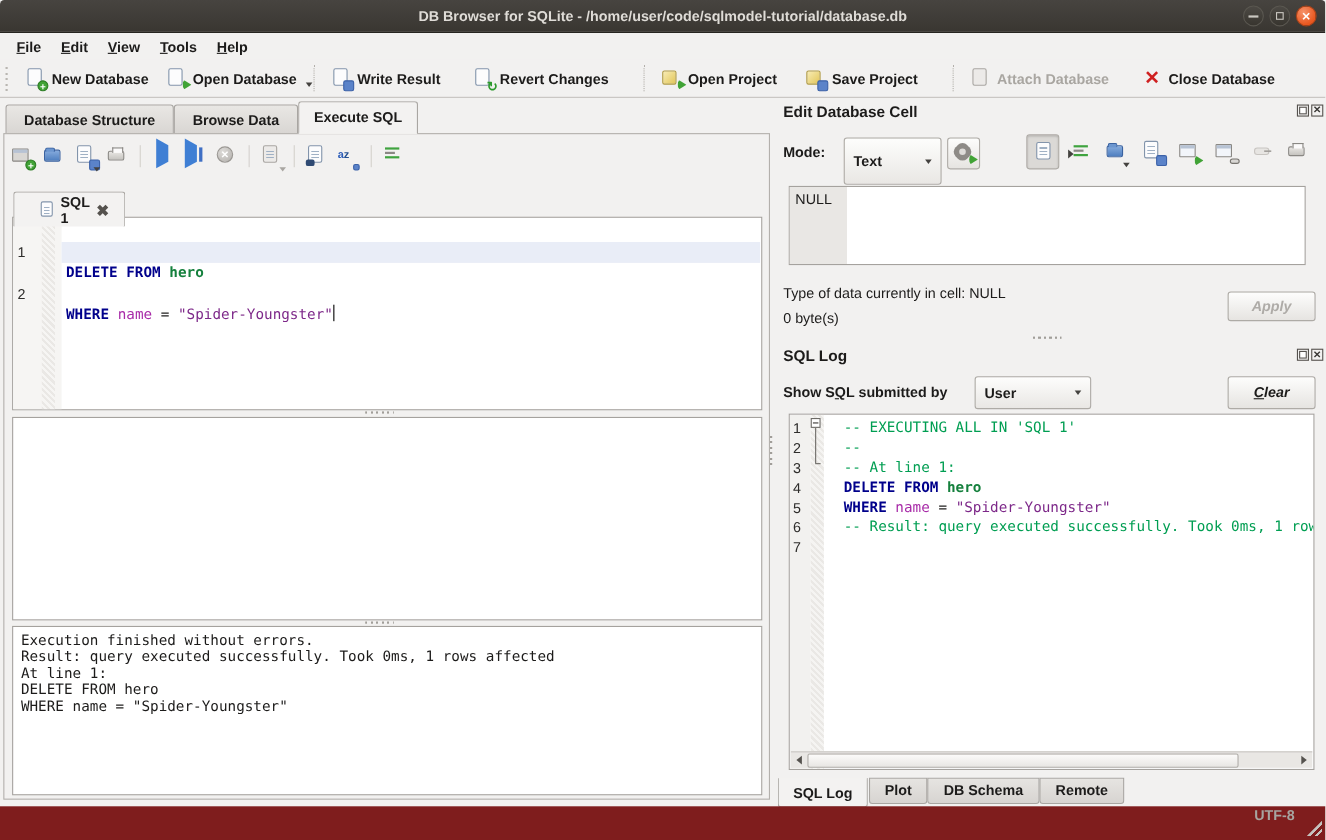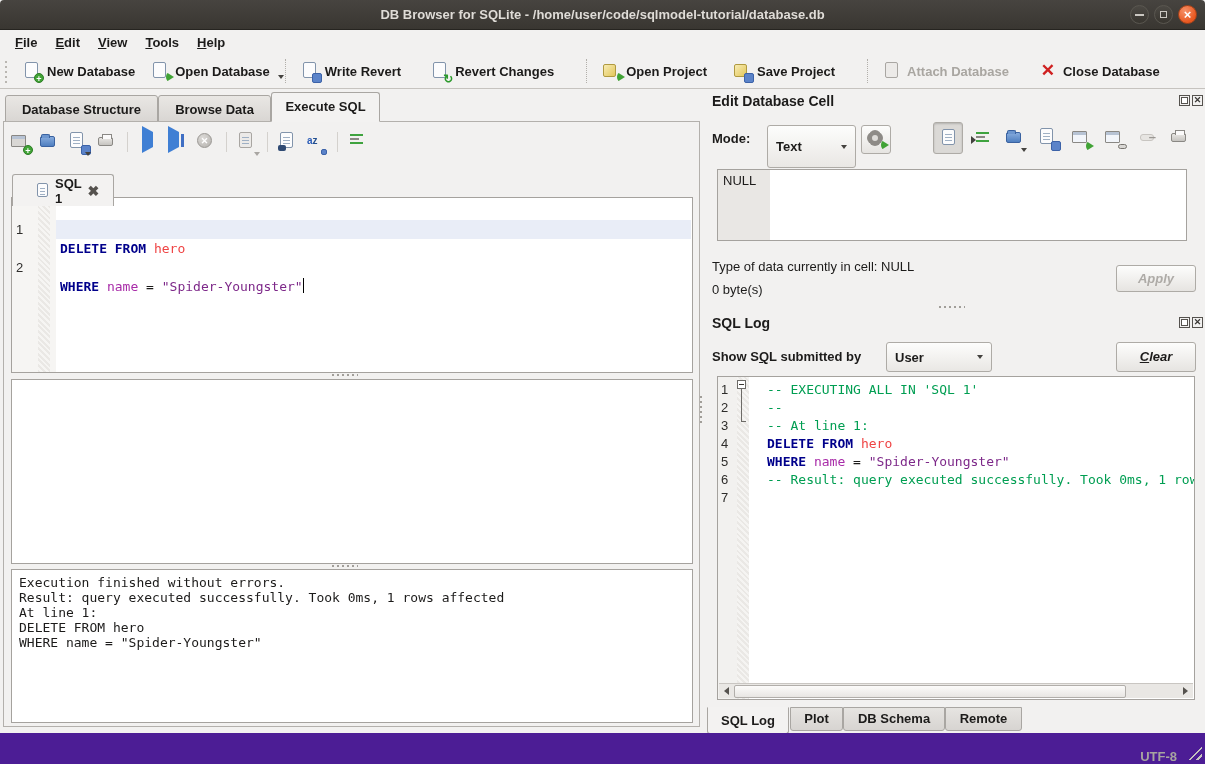--- a/index.html
+++ b/index.html
@@ -80,21 +80,21 @@
 
   .panel-box { position:absolute; left:7px; width:682px; background:#fff; border:1px solid #a5a29e; }
   .editor { top:75px; height:176px; font-family:"DejaVu Sans Mono",monospace; }
   .gutter { position:absolute; left:0; top:0; bottom:0; width:44px; background:#f6f5f3; }
   .gutter .checker { position:absolute; left:26px; top:0; bottom:0; width:12px; background:repeating-linear-gradient(45deg,#eae8e5 0 2px,#f6f5f3 2px 4px); }
   .code-line { position:absolute; left:0; right:0; height:19px; line-height:19px; white-space:pre; font-size:13px; }
   .code-line .ln { position:absolute; left:4px; width:20px; color:#2e2d2b; font-family:"Liberation Sans",sans-serif; }
   .code-line .code { position:absolute; left:48px; right:0; }
   .code-line.cur .code-bg { position:absolute; left:44px; right:1px; top:0; bottom:0; background:#e9edf7; }
   .tok-kw { color:#00008b; font-weight:700; }
-  .tok-table { color:#ef4444; font-weight:400; }
+  .tok-table { color:#15803d; font-weight:700; }
   .tok-field { color:#a82ba8; }
   .tok-str { color:#7d2889; }
   .tok-comment { color:#009e52; }
 
   .splitdots { position:absolute; height:2px; width:26px; background:repeating-linear-gradient(90deg,#a19e99 0 2px,transparent 2px 5px); }
   .vsplitdots { position:absolute; width:2px; height:28px; background:repeating-linear-gradient(0deg,#a19e99 0 2px,transparent 2px 5px); }
 
   .results { top:257px; height:185px; }
   .messages { top:447px; height:154px; font-family:"DejaVu Sans Mono",monospace; font-size:13px; line-height:15px; padding:5px 7px; white-space:pre; }
 
@@ -133,21 +133,21 @@
   .harrow { width:15px; height:15px; display:flex; align-items:center; justify-content:center; }
   .tri-l { width:0;height:0;border-top:4px solid transparent;border-bottom:4px solid transparent;border-right:5px solid #55524e; }
   .tri-r { width:0;height:0;border-top:4px solid transparent;border-bottom:4px solid transparent;border-left:5px solid #55524e; }
   .hthumb { height:13px; background:linear-gradient(#fcfbfa,#e8e6e3); border:1px solid #b1aeaa; border-radius:2px; width:392px; }
   .htrack-rest { flex:1; }
 
   .btab { position:absolute; font-weight:700; text-align:center; border:1px solid #a9a6a2; background:linear-gradient(#e6e4e1,#d7d4d1); border-radius:0 0 3px 3px; }
   .btab.active { background:#f3f2f1; border-top-color:#f3f2f1; }
 
   
-  .statusbar { height:31px; display:flex; align-items:flex-end; justify-content:flex-end; padding-right:28px; background:#4c1d95; position:relative;padding-left:16px; }
+  .statusbar { height:31px; display:flex; align-items:flex-start; justify-content:flex-end; padding-right:28px; background:#7f1d1d; position:relative;padding-left:16px; }
   .statusbar .enc { color:#a7a4a0; font-weight:700; }
   .grip { position:absolute; right:3px; bottom:4px; width:14px; height:14px; background:repeating-linear-gradient(135deg,#c5c2be 0 2px,transparent 2px 5px); clip-path:polygon(100% 0,100% 100%,0 100%); }
 </style>
 </head>
 <body>
 
 <div class="titlebar">
   <span class="title">DB Browser for SQLite - /home/user/code/sqlmodel-tutorial/database.db</span>
   <div class="winbtns">
     <div class="winbtn">
@@ -186,21 +186,21 @@
       </span>
     <span>Open Database</span>
     <span class="dd" style="position:absolute;right:-6px;bottom:5px;"></span>
   </div>
   <div class="tb-sep"></div>
   <div class="tb-btn">
     <span class="ico">
         <span class="i-doc"></span>
         <span class="badge floppy"></span>
       </span>
-    <span>Write Revert</span>
+    <span>Write Result</span>
   </div>
   <div class="tb-btn" style="margin-left:14px;">
     <span class="ico">
         <span class="i-doc"></span>
         <span class="badge refresh">↻</span>
       </span>
     <span>Revert Changes</span>
   </div>
   <div class="tb-sep" style="margin-left:24px;"></div>
   <div class="tb-btn">

